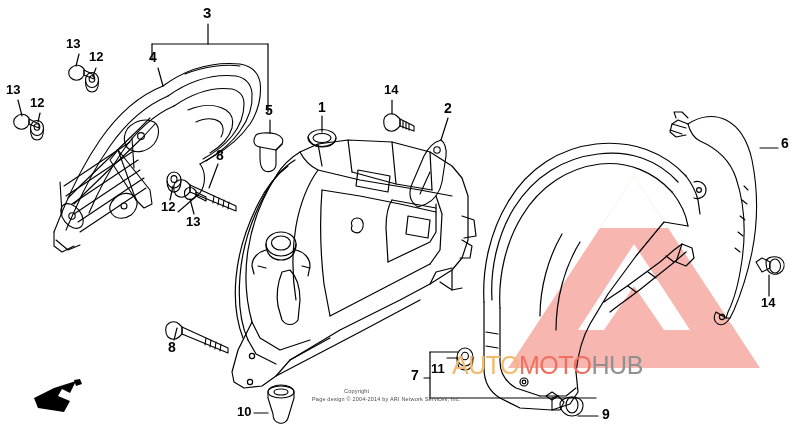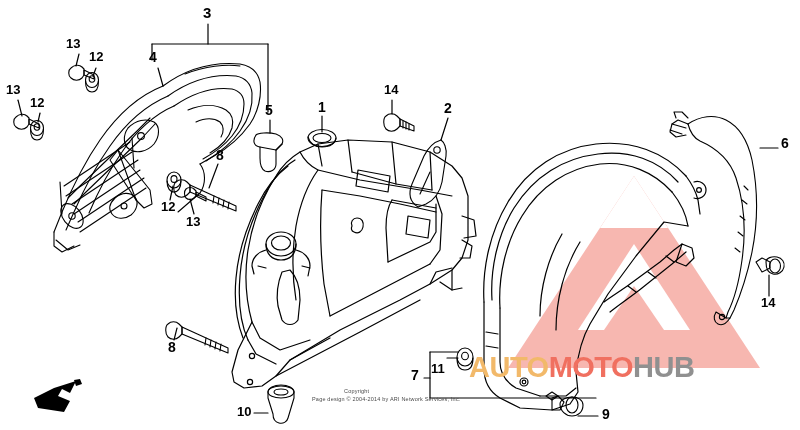--- a/index.html
+++ b/index.html
@@ -378,21 +378,21 @@
   <g opacity="0.60">
 
     <path d="M634 176 L760 368 L508 368 Z" fill="#f2877c"></path>
     <path d="M634 244 L690 330 L578 330 Z" fill="#ffffff"></path>
     <path d="M634 286 L664 330 L604 330 Z" fill="#f2877c"></path>
 
     <path d="M634 176 L668 228 L600 228 Z" fill="#ffffff"></path>
   </g>
 </svg>
 
-<div class="cw" style="left:469px;top:351px;font-size:29px;font-weight:bold;letter-spacing:-0.5px;">
+<div class="cw" style="left:452px;top:351px;font-size:25px;font-weight:normal;letter-spacing:-0.5px;">
   <span style="color:#f2b96a;">AUTO</span><span style="color:#f07060;">MOTO</span><span style="color:#909090;">HUB</span>
 </div>
 
 <div class="lbl" style="left:203px;top:5px;font-size:15px;">3</div>
 <div class="lbl" style="left:66px;top:37px;font-size:13px;">13</div>
 <div class="lbl" style="left:89px;top:50px;font-size:13px;">12</div>
 <div class="lbl" style="left:149px;top:50px;font-size:14px;">4</div>
 <div class="lbl" style="left:6px;top:83px;font-size:13px;">13</div>
 <div class="lbl" style="left:30px;top:96px;font-size:13px;">12</div>
 <div class="lbl" style="left:265px;top:103px;font-size:14px;">5</div>

